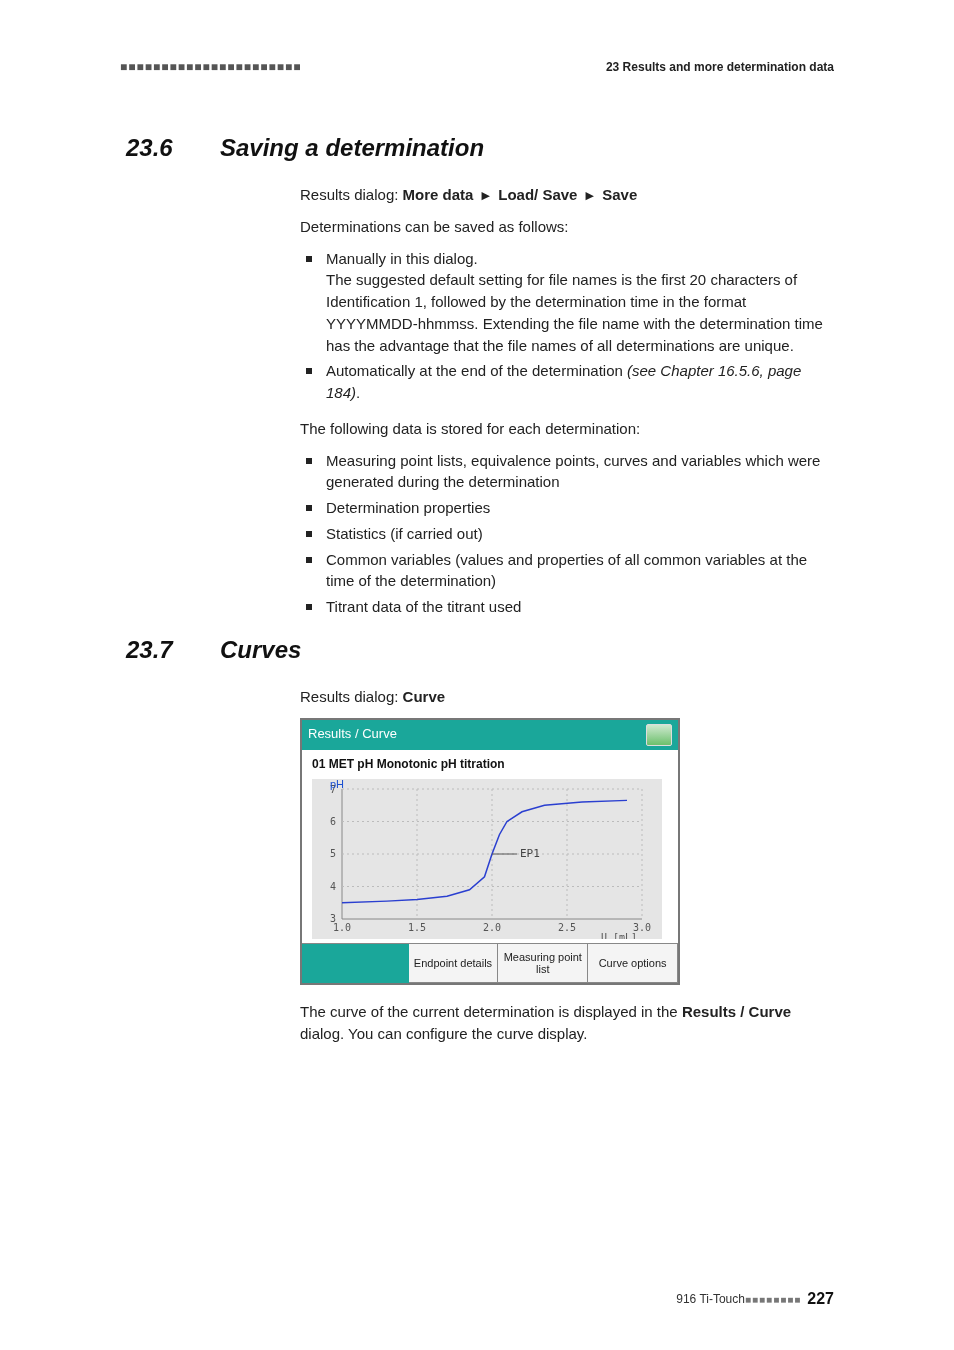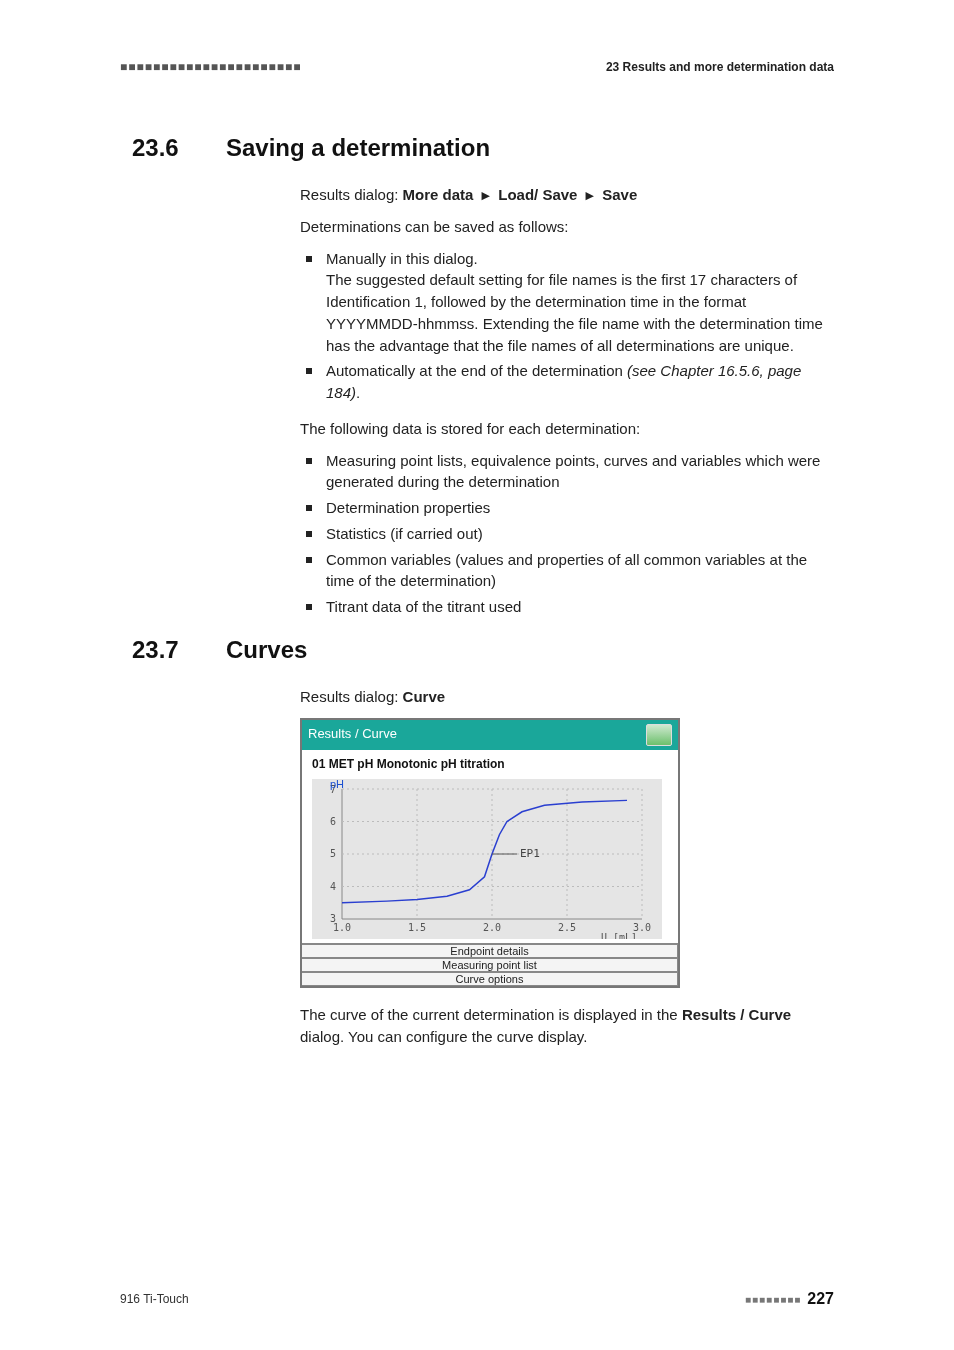--- a/index.html
+++ b/index.html
@@ -27,21 +27,22 @@
     color: #555;
   }
   .runhead-right {
     font-weight: 600;
     color: #222;
   }
   .section-head {
     display: flex;
     align-items: baseline;
     gap: 24px;
-    margin: 10px 0 22px 12px;
+    margin: 10px 0 22px 6px;
+    font-style: italic;
   }
   .section-num {
     font-weight: 800;
     font-size: 24px;
     color: #111;
     width: 70px;
   }
   .section-title {
     font-weight: 800;
     font-size: 24px;
@@ -122,21 +123,20 @@
   .axis-label-y {
     position: absolute;
     left: 18px;
     top: -2px;
     font-size: 11px;
     color: #1b4fd1;
   }
   .btn-row {
     display: flex;
     width: 100%;
-    flex-direction: column;
   }
   .btn-row .spacer {
     flex: 1.2;
     background: #1aa79a;
     height: 40px;
     border-top: 1px solid #888;
   }
   .btn-row .btn {
     flex: 1;
     height: 40px;
@@ -153,21 +153,21 @@
   }
   .btn-row .btn:first-of-type { border-left: 1px solid #888; }
 
   
   .footer {
     position: absolute;
     left: 120px;
     right: 120px;
     bottom: 42px;
     display: flex;
-    justify-content: space-between;
+    justify-content: flex-end;
     align-items: center;
     font-size: 12px;
     color: #333;
   }
   .footer-right {
     display: flex;
     align-items: center;
     gap: 6px;
   }
   .footer-page {
@@ -199,21 +199,21 @@
       <span class="bold">Load/ Save</span>
       <span class="triangle">▶</span>
       <span class="bold">Save</span>
     </div>
 
     <div class="para">Determinations can be saved as follows:</div>
 
     <ul class="bul">
       <li>
         <span>Manually in this dialog.</span><br>
-        <span>The suggested default setting for file names is the first 17 characters of Identification 1, followed by the determination time in the format YYYYMMDD-hhmmss. Extending the file name with the determination time has the advantage that the file names of all determinations are unique.</span>
+        <span>The suggested default setting for file names is the first 20 characters of Identification 1, followed by the determination time in the format YYYYMMDD-hhmmss. Extending the file name with the determination time has the advantage that the file names of all determinations are unique.</span>
       </li>
       <li>
         <span>Automatically at the end of the determination </span><span class="italic">(see Chapter 16.5.6, page 184)</span><span>.</span>
       </li>
     </ul>
 
     <div class="para">The following data is stored for each determination:</div>
 
     <ul class="bul">
       <li>Measuring point lists, equivalence points, curves and variables which were generated during the determination</li>

